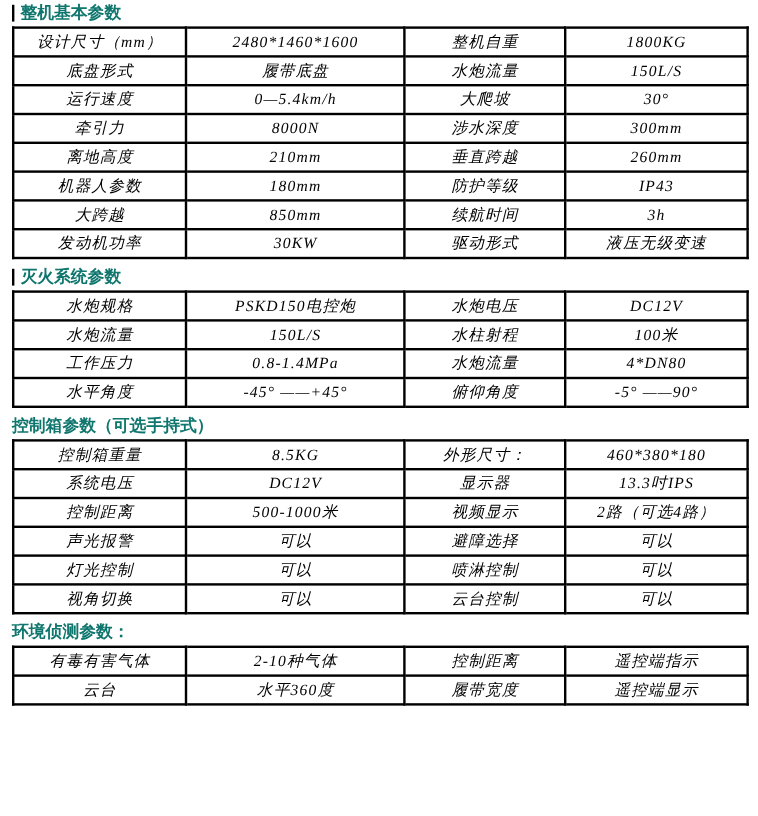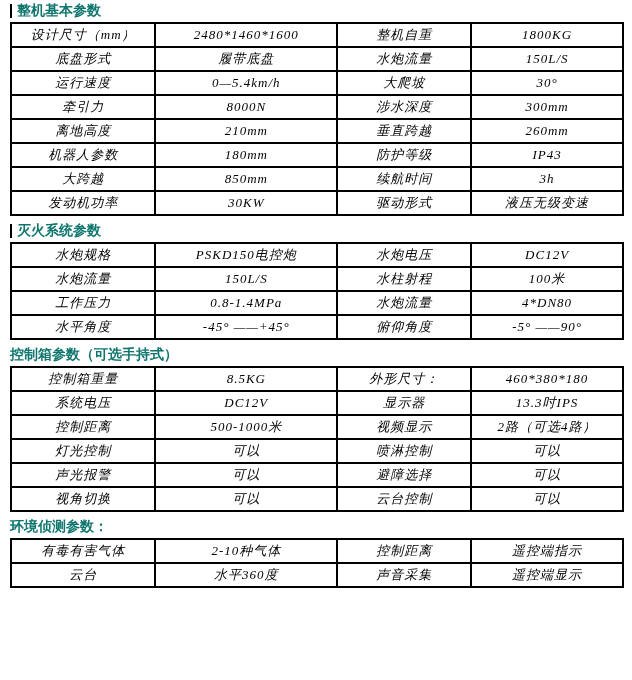--- a/index.html
+++ b/index.html
@@ -199,29 +199,29 @@
             <td>显示器</td>
             <td>13.3吋IPS</td>
           </tr>
           <tr>
             <td>控制距离</td>
             <td>500-1000米</td>
             <td>视频显示</td>
             <td>2路（可选4路）</td>
           </tr>
           <tr>
+            <td>声光报警</td>
+            <td>可以</td>
+            <td>避障选择</td>
+            <td>可以</td>
+          </tr>
+          <tr>
             <td>灯光控制</td>
             <td>可以</td>
             <td>喷淋控制</td>
-            <td>可以</td>
-          </tr>
-          <tr>
-            <td>声光报警</td>
-            <td>可以</td>
-            <td>避障选择</td>
             <td>可以</td>
           </tr>
           <tr>
             <td>视角切换</td>
             <td>可以</td>
             <td>云台控制</td>
             <td>可以</td>
           </tr>
         </tbody>
     </table>
@@ -242,19 +242,19 @@
       <tbody>
           <tr>
             <td>有毒有害气体</td>
             <td>2-10种气体</td>
             <td>控制距离</td>
             <td>遥控端指示</td>
           </tr>
           <tr>
             <td>云台</td>
             <td>水平360度</td>
-            <td>声音采集</td>
+            <td>履带宽度</td>
             <td>遥控端显示</td>
           </tr>
         </tbody>
     </table>
   </section>
 </div>
 
 </body></html>

